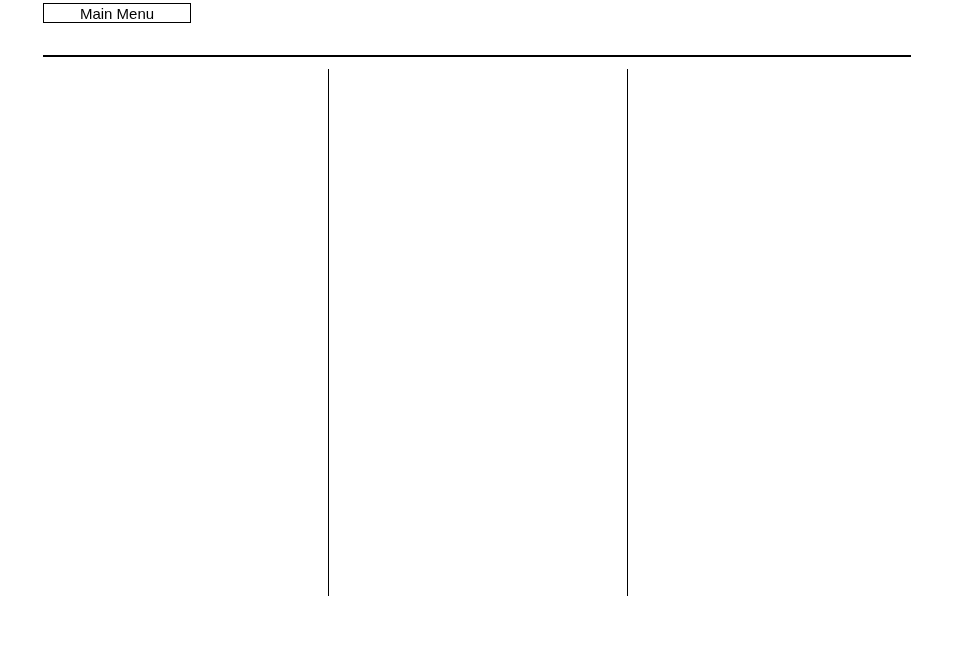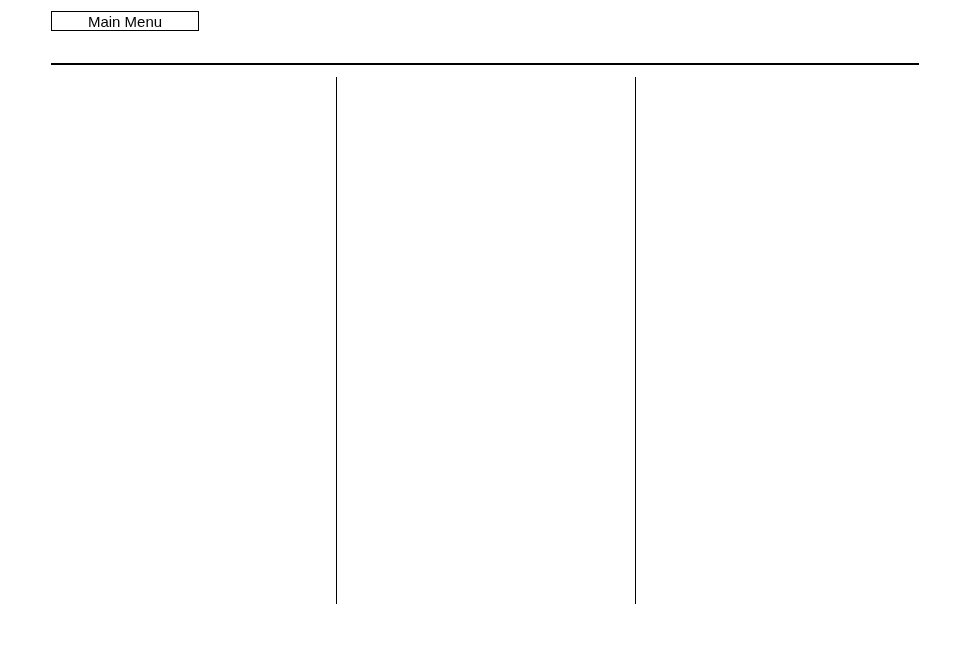--- a/index.html
+++ b/index.html
@@ -1,17 +1,17 @@
 <!DOCTYPE html>
 <html><head>
   <meta charset="utf-8">
   <style>
     * {
       margin: 0;
-      padding: 8px;
+      padding: 0;
       box-sizing: border-box;
     }
     body {
       width: 954px;
       height: 652px;
       background: #ffffff;
       font-family: Arial, Helvetica, sans-serif;
       font-size: 15px;
       color: #000000;
       position: relative;

